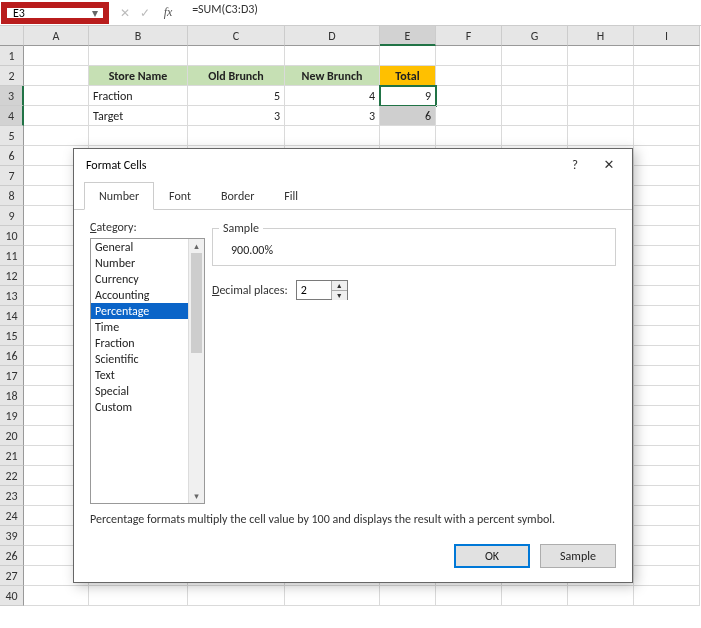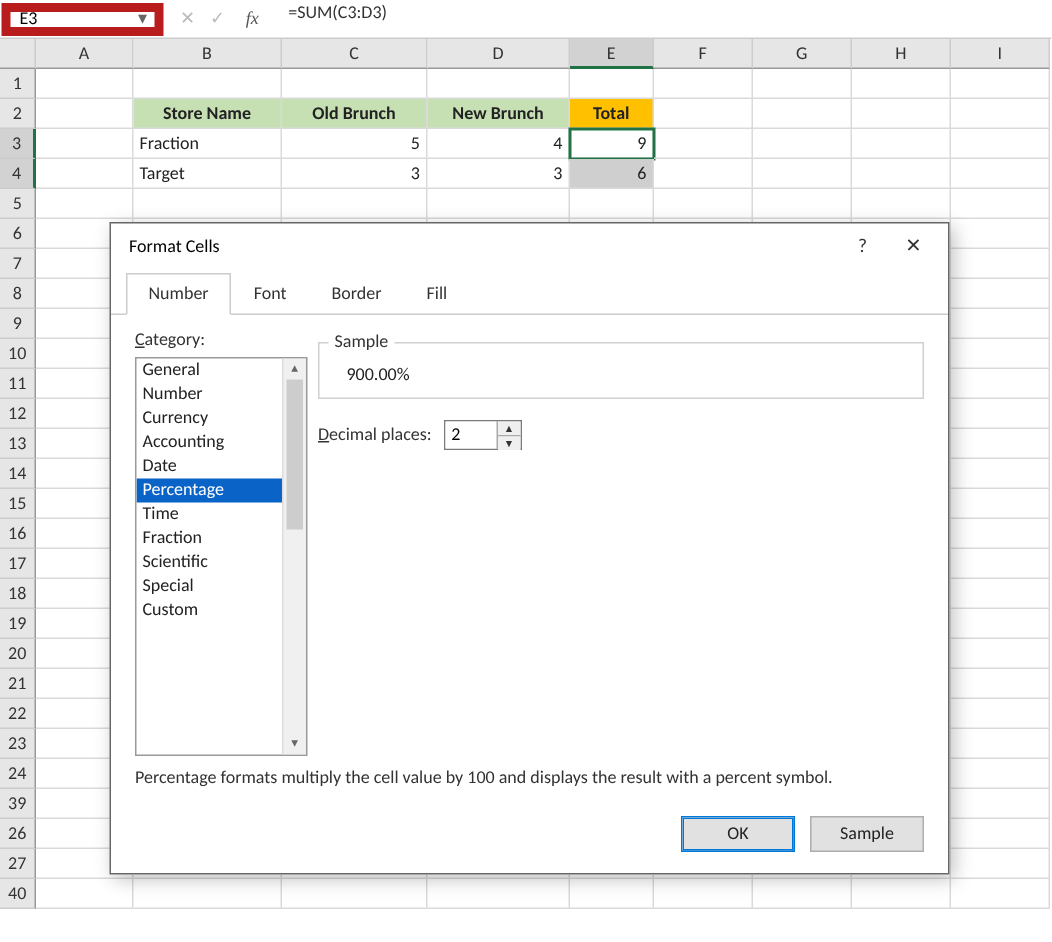--- a/index.html
+++ b/index.html
@@ -398,25 +398,25 @@
       <div class="tab">Fill</div>
     </div>
   <div class="dlg-body">
     <span class="cat-label"><span class="ul">C</span>ategory:</span>
     <div class="cat-box">
       <div id="catlist">
           <div class="cat-item">General</div>
           <div class="cat-item">Number</div>
           <div class="cat-item">Currency</div>
           <div class="cat-item">Accounting</div>
-          <div class="cat-item">Date</div>
           <div class="cat-item sel">Percentage</div>
           <div class="cat-item">Time</div>
           <div class="cat-item">Fraction</div>
           <div class="cat-item">Scientific</div>
+          <div class="cat-item">Text</div>
           <div class="cat-item">Special</div>
           <div class="cat-item">Custom</div>
         </div>
       <div class="cat-scroll">
         <div class="arr">▴</div>
         <div class="thumb"></div>
         <div class="arr down">▾</div>
       </div>
     </div>
 

